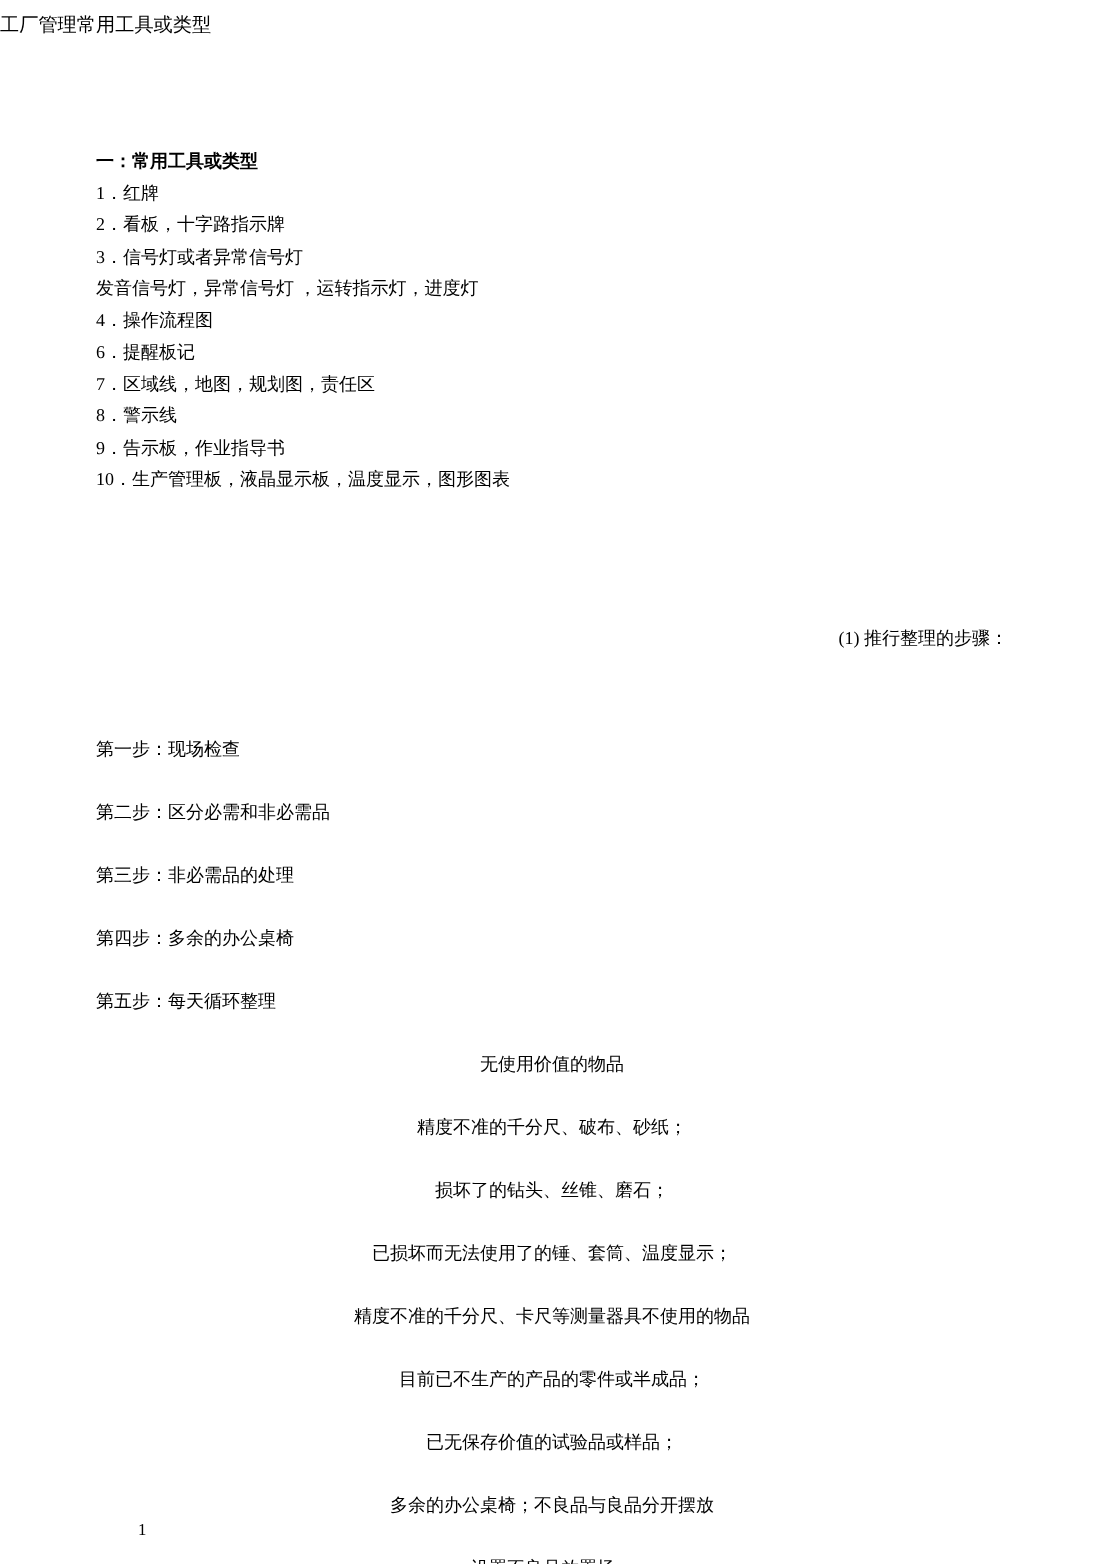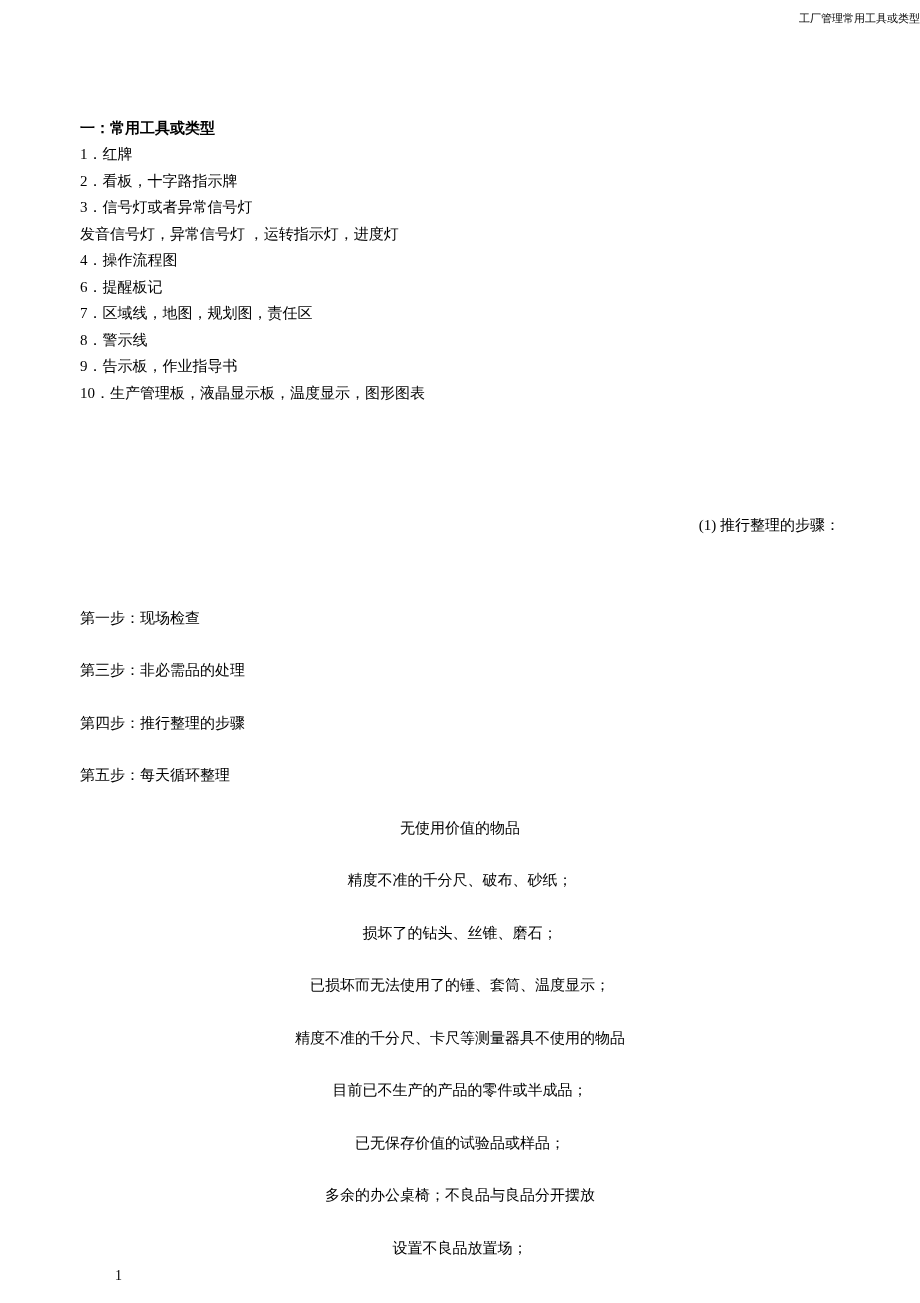--- a/index.html
+++ b/index.html
@@ -13,25 +13,24 @@
       width: 920px;
       min-height: 1303px;
       color: #000000;
       font-size: 15px;
       line-height: 1.5;
     }
     .page {
       padding: 0 80px 40px 80px;
     }
     .header-title {
-      text-align: right;
-      font-size: 11px;
+      text-align: left;
+      font-size: 16px;
       padding-top: 10px;
       padding-bottom: 90px;
-      padding-left: 11px;
     }
     .section-heading {
       margin-bottom: 4px;
       font-weight: bold;
     }
     .list-item {
       margin-bottom: 4px;
     }
     .sub-item {
       margin-bottom: 4px;
@@ -82,22 +81,23 @@
     <div class="list-item">8．警示线</div>
     <div class="list-item">9．告示板，作业指导书</div>
     <div class="list-item">10．生产管理板，液晶显示板，温度显示，图形图表</div>
 
     <div class="numbered-section">
       <span class="num">(1)</span>
       <span>推行整理的步骤：</span>
     </div>
 
     <div class="step-line">第一步：现场检查</div>
+    <div class="step-line">第二步：区分必需和非必需品</div>
     <div class="step-line">第三步：非必需品的处理</div>
-    <div class="step-line">第四步：推行整理的步骤</div>
+    <div class="step-line">第四步：多余的办公桌椅</div>
     <div class="step-line">第五步：每天循环整理</div>
 
     <div class="body-line">无使用价值的物品</div>
     <div class="body-line">精度不准的千分尺、破布、砂纸；</div>
     <div class="body-line">损坏了的钻头、丝锥、磨石；</div>
     <div class="body-line">已损坏而无法使用了的锤、套筒、温度显示；</div>
     <div class="body-line">精度不准的千分尺、卡尺等测量器具不使用的物品</div>
     <div class="body-line">目前已不生产的产品的零件或半成品；</div>
     <div class="body-line">已无保存价值的试验品或样品；</div>
     <div class="body-line">多余的办公桌椅；不良品与良品分开摆放</div>

